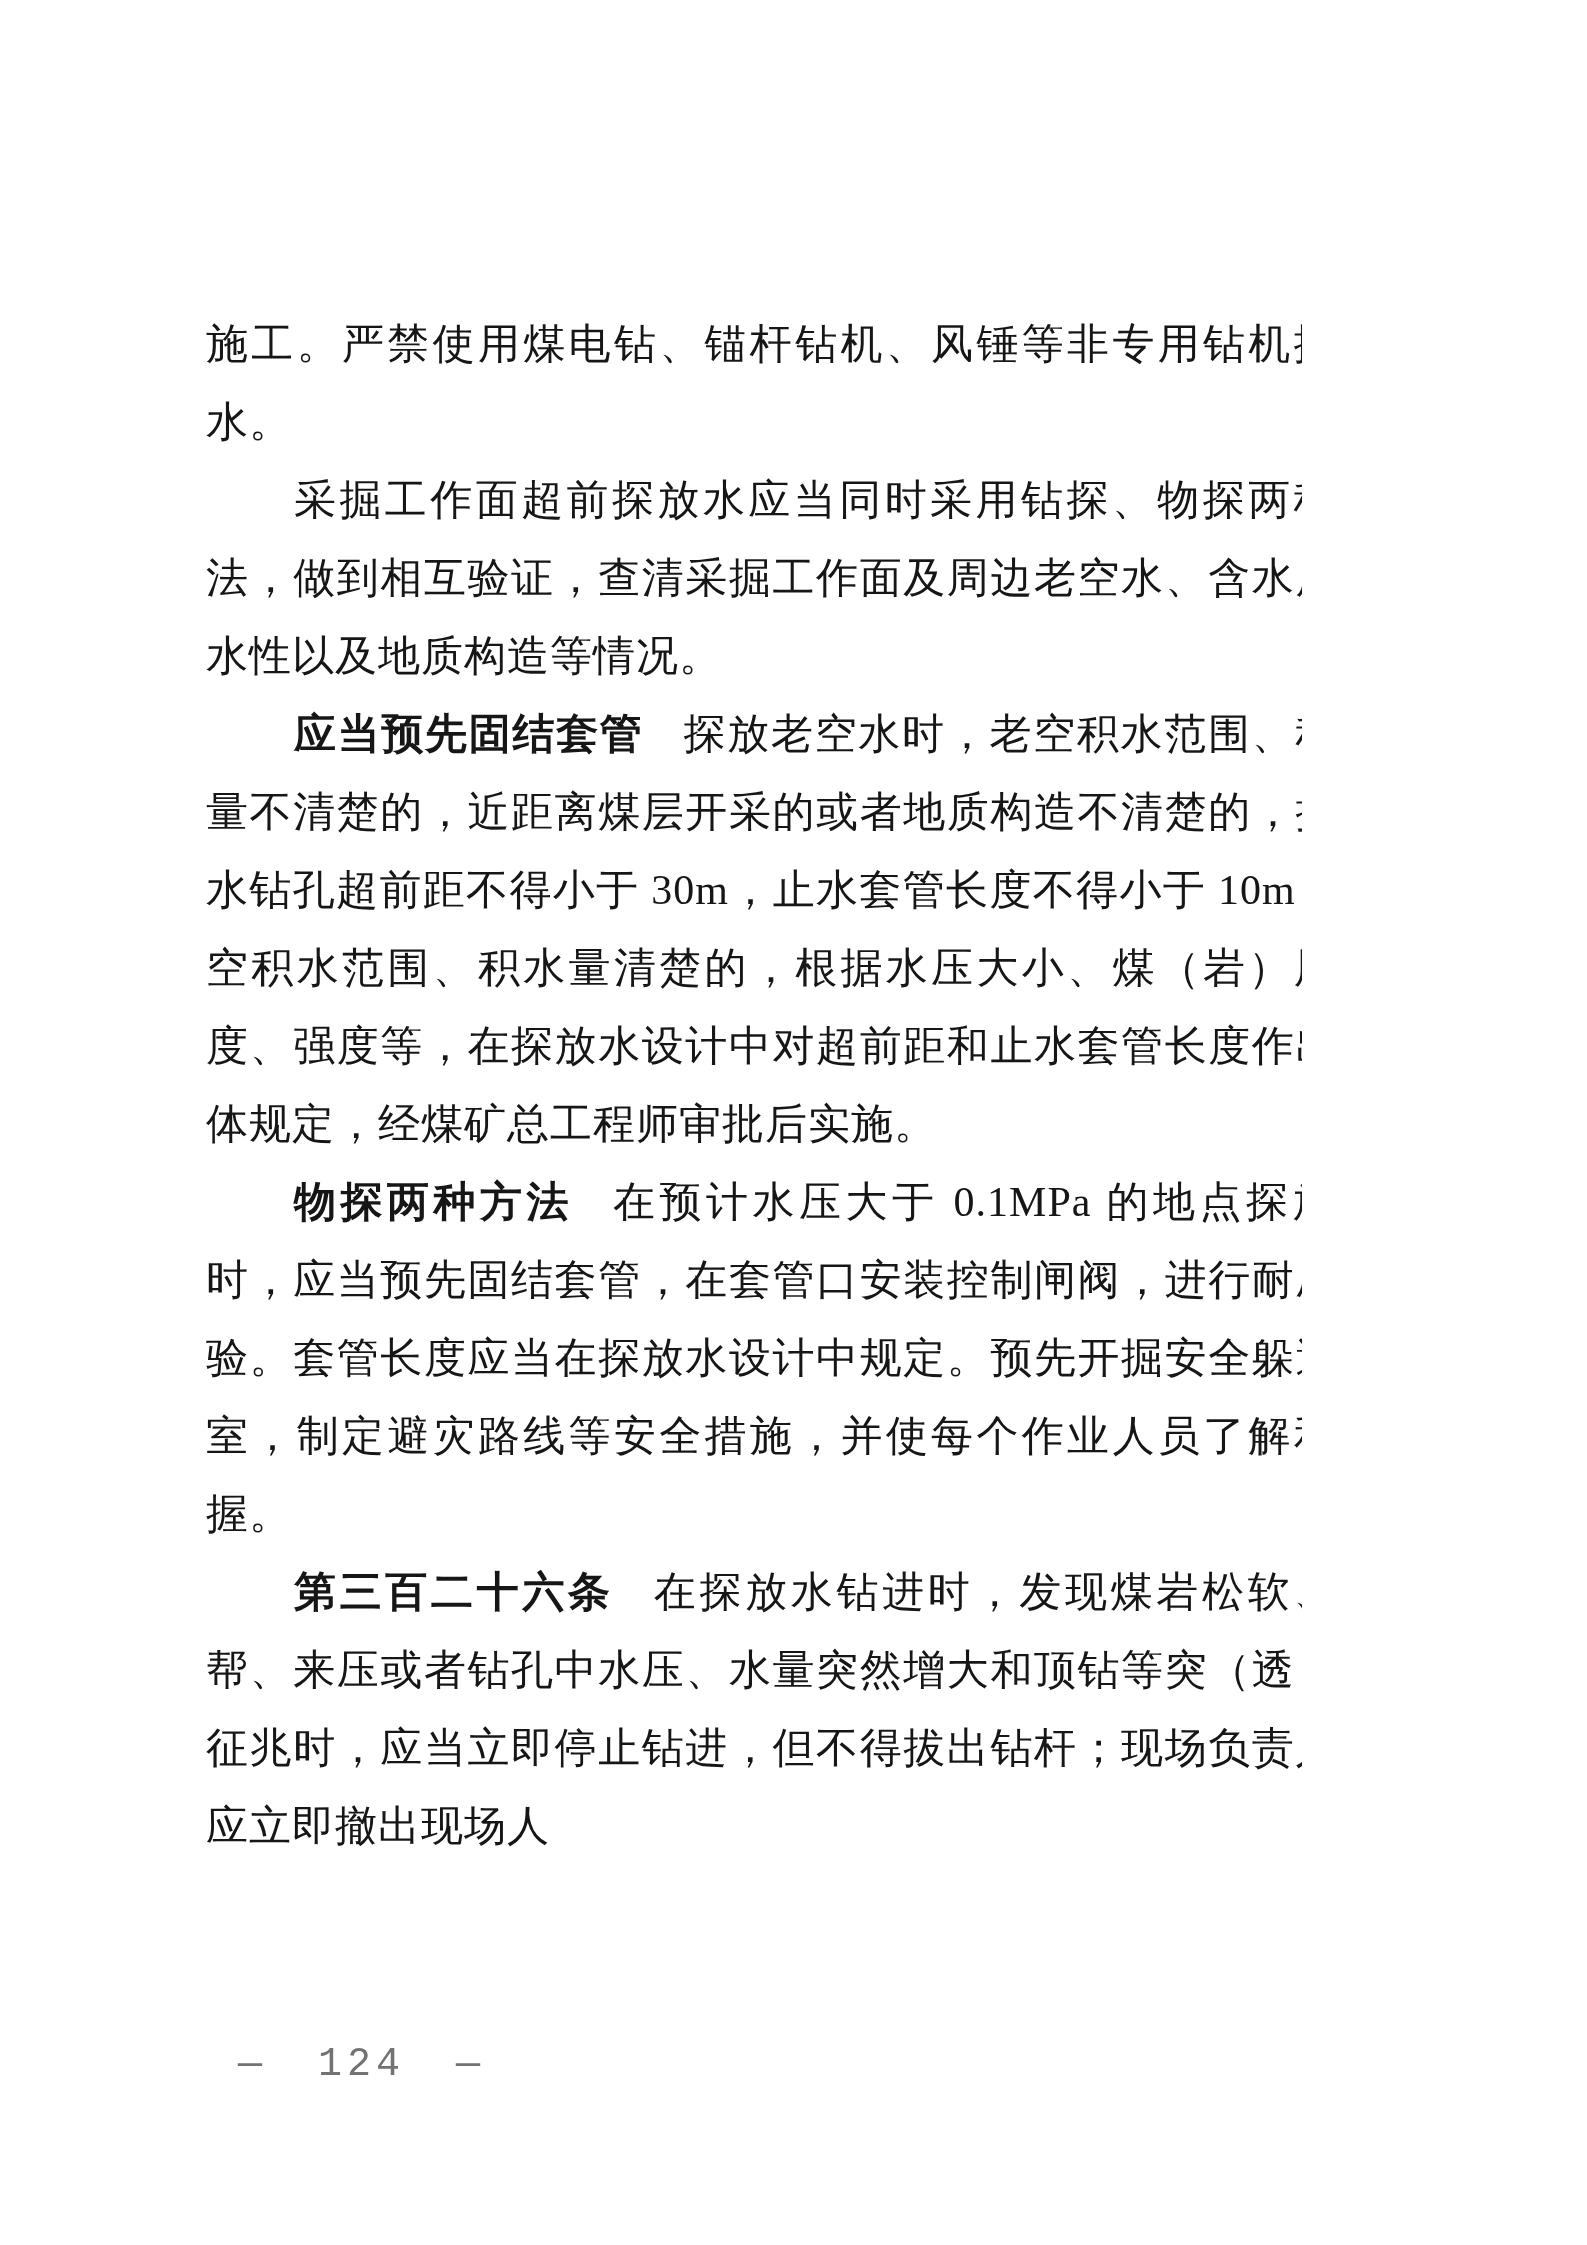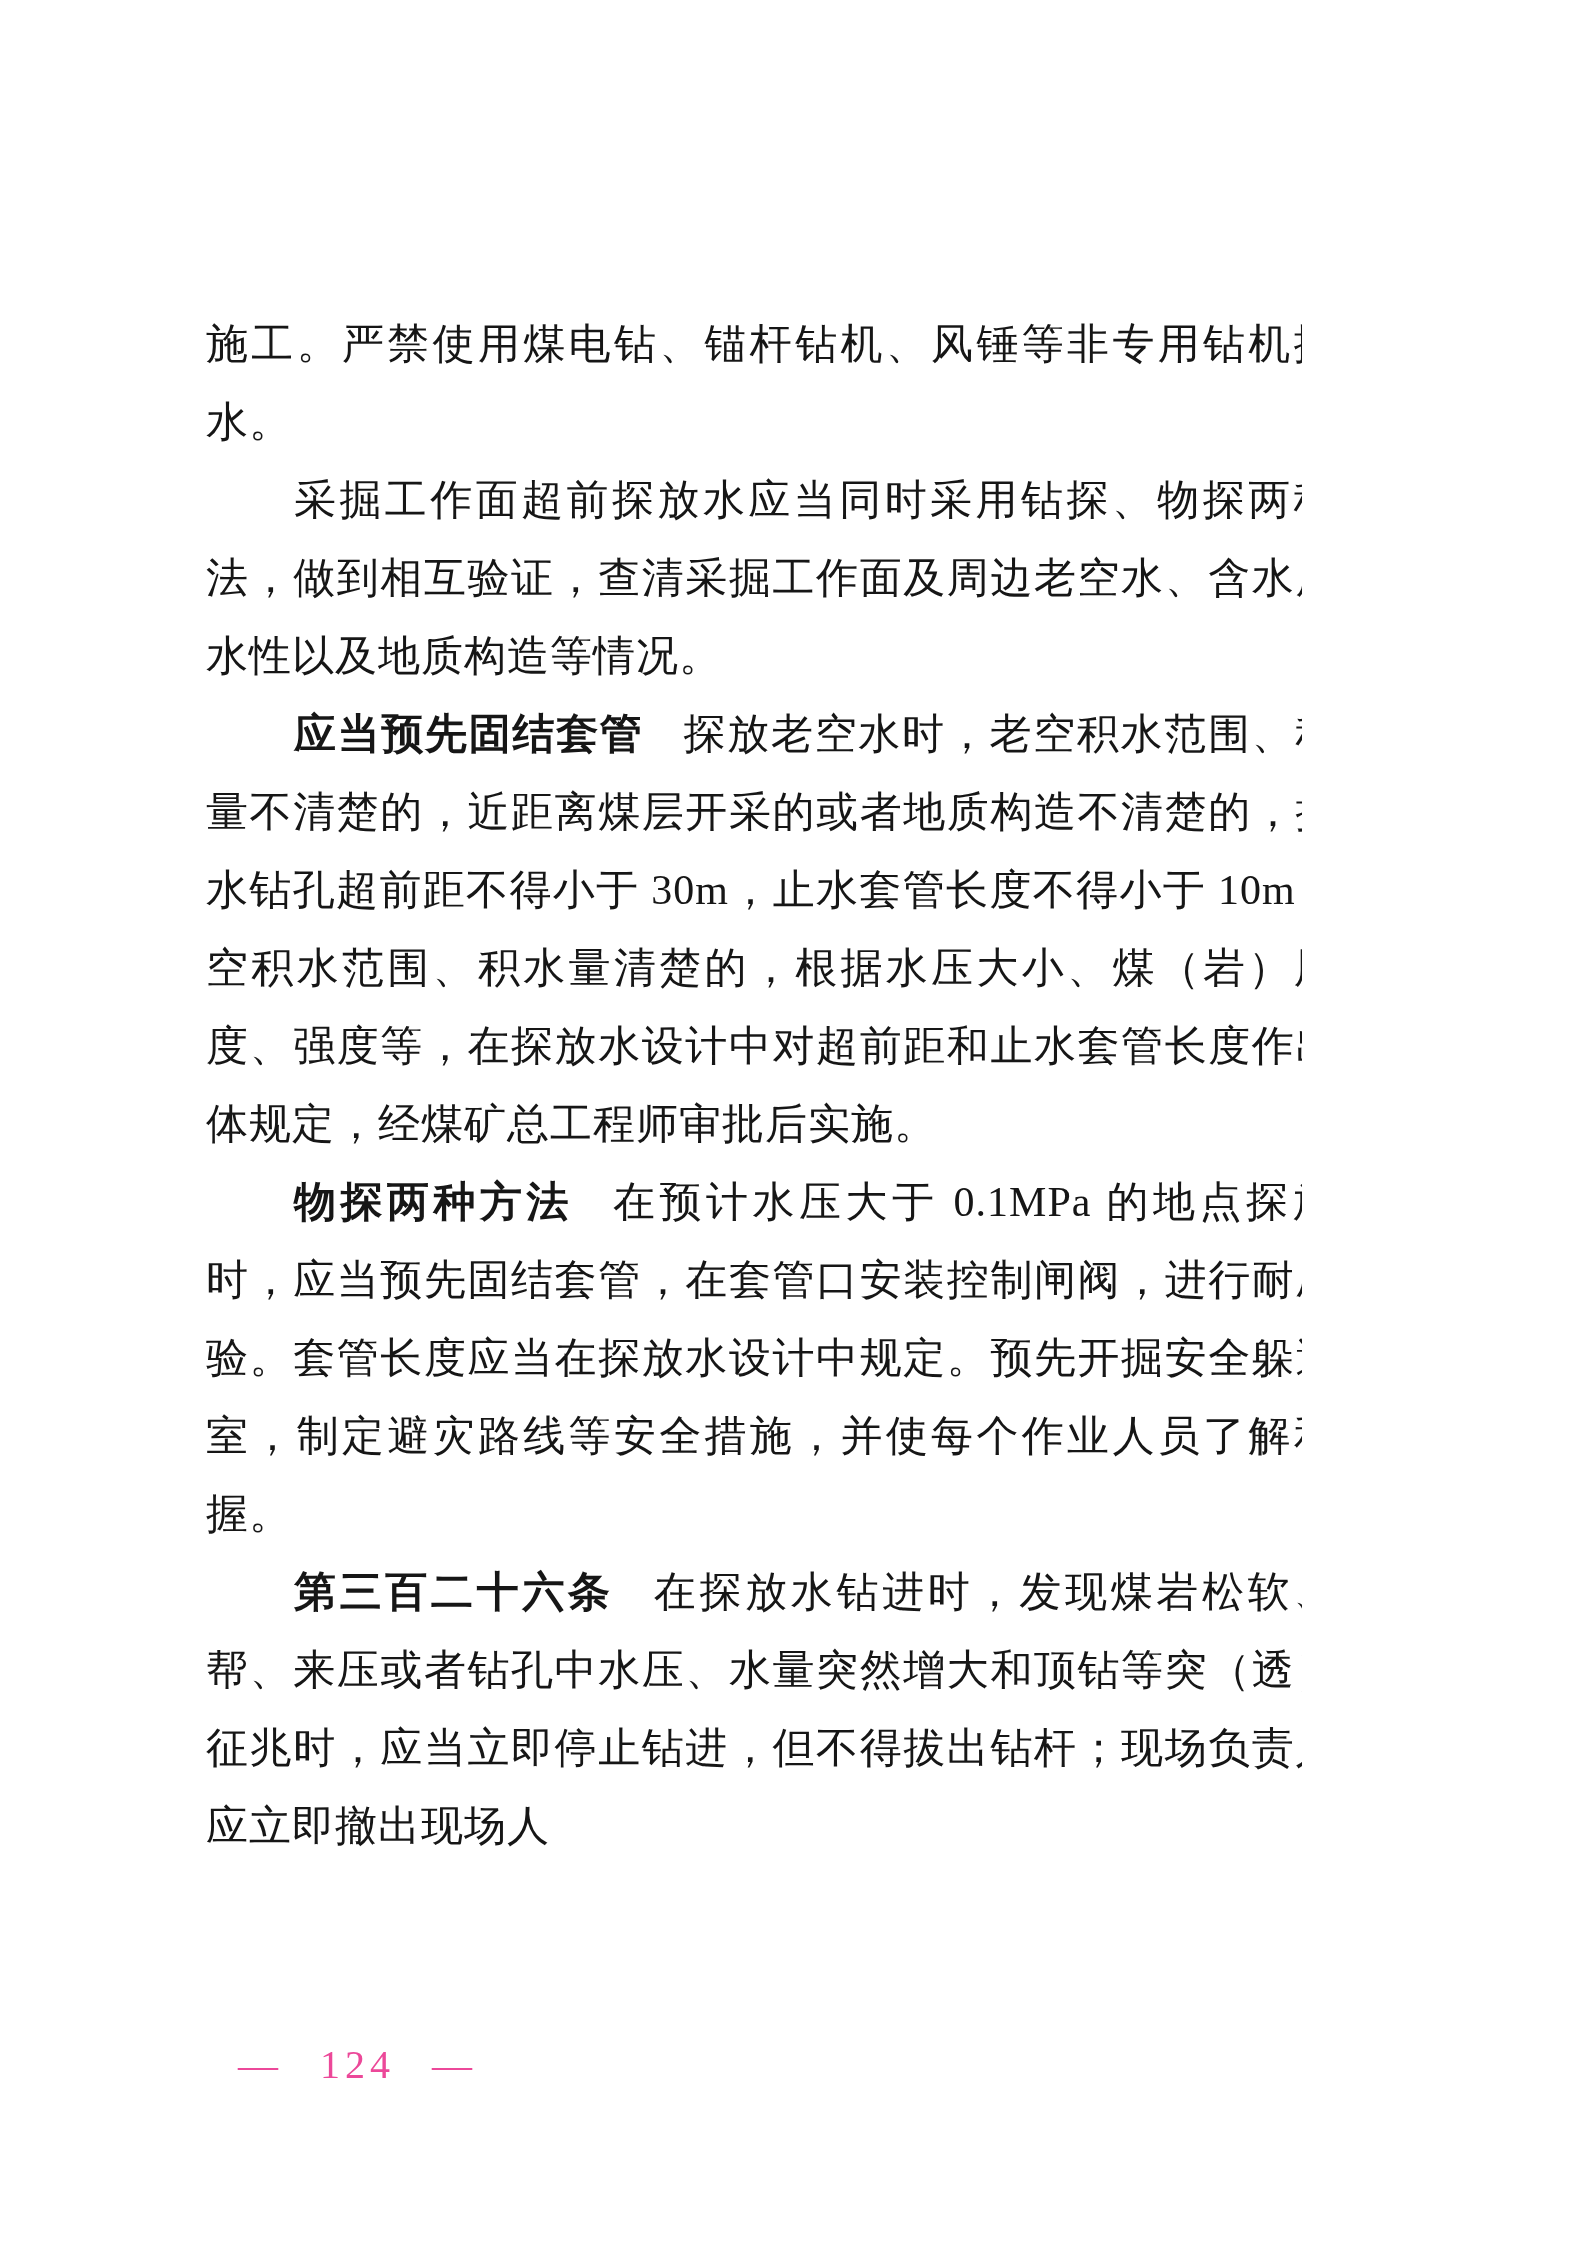--- a/index.html
+++ b/index.html
@@ -38,21 +38,22 @@
     font-weight: bold;
     font-family: "Liberation Sans", "DejaVu Sans", sans-serif;
     margin-right: 40px;
   }
   .page-footer {
     position: absolute;
     left: 238px;
     top: 1994px;
     font-size: 40px;
     line-height: 48px;
-    color: #ec4899;
+    color: #737373;
+    font-family: Liberation Mono, monospace;
   }
   .page-footer .page-number {
     letter-spacing: 5px;
     word-spacing: 22px;
   }
 </style>
 </head>
 <body>
 
 <div class="page">

